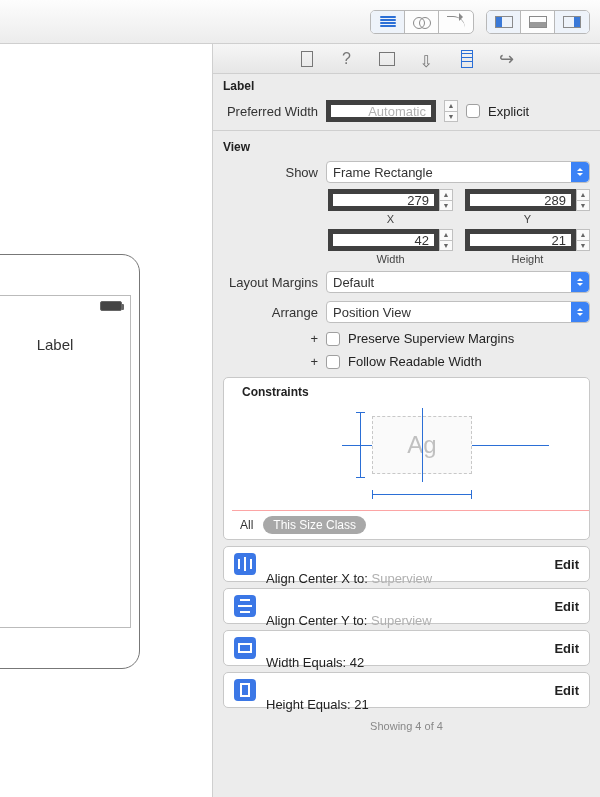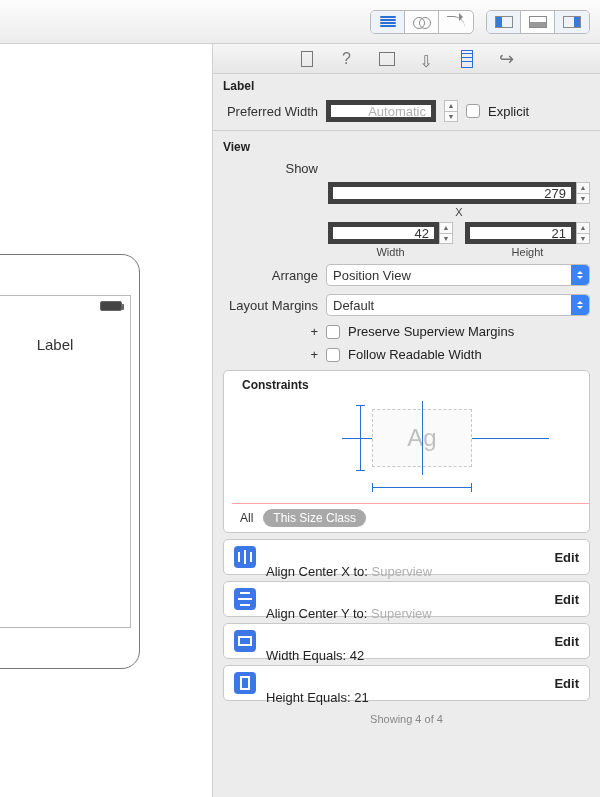--- a/index.html
+++ b/index.html
@@ -277,35 +277,51 @@
               <span>▼</span>
             </div>
           <div class="cb"></div>
           <span>Explicit</span>
         </div>
         <div class="hr"></div>
 
         <div class="sect-title">View</div>
         <div class="row">
           <span class="lbl">Show</span>
+          <div class="dd">
+              <span>Frame Rectangle</span>
+              <div class="arrow"></div>
+            </div>
         </div>
 
         <div class="xy-row" style="padding-left:115px;">
           <div class="xy-col">
             <div class="box">
                 <div class="input">
                   <span>279</span>
                 </div>
                 <div class="stepper">
                   <span>▲</span>
                   <span>▼</span>
                 </div>
               </div>
             <span class="cap">X</span>
           </div>
+          <div class="xy-col">
+            <div class="box">
+                <div class="input">
+                  <span>289</span>
+                </div>
+                <div class="stepper">
+                  <span>▲</span>
+                  <span>▼</span>
+                </div>
+              </div>
+            <span class="cap">Y</span>
+          </div>
         </div>
 
         <div class="xy-row" style="padding-left:115px;">
           <div class="xy-col">
             <div class="box">
                 <div class="input">
                   <span>42</span>
                 </div>
                 <div class="stepper">
                   <span>▲</span>
@@ -322,30 +338,30 @@
                 <div class="stepper">
                   <span>▲</span>
                   <span>▼</span>
                 </div>
               </div>
             <span class="cap">Height</span>
           </div>
         </div>
 
         <div class="row">
+          <span class="lbl">Layout Margins</span>
+          <div class="dd">
+              <span>Default</span>
+              <div class="arrow"></div>
+            </div>
+        </div>
+        <div class="row">
           <span class="lbl">Arrange</span>
           <div class="dd">
               <span>Position View</span>
-              <div class="arrow"></div>
-            </div>
-        </div>
-        <div class="row">
-          <span class="lbl">Layout Margins</span>
-          <div class="dd">
-              <span>Default</span>
               <div class="arrow"></div>
             </div>
         </div>
         <div class="row">
           <span class="lbl plus">+</span>
           <div class="cb"></div>
           <span>Preserve Superview Margins</span>
         </div>
         <div class="row">
           <span class="lbl plus">+</span>

